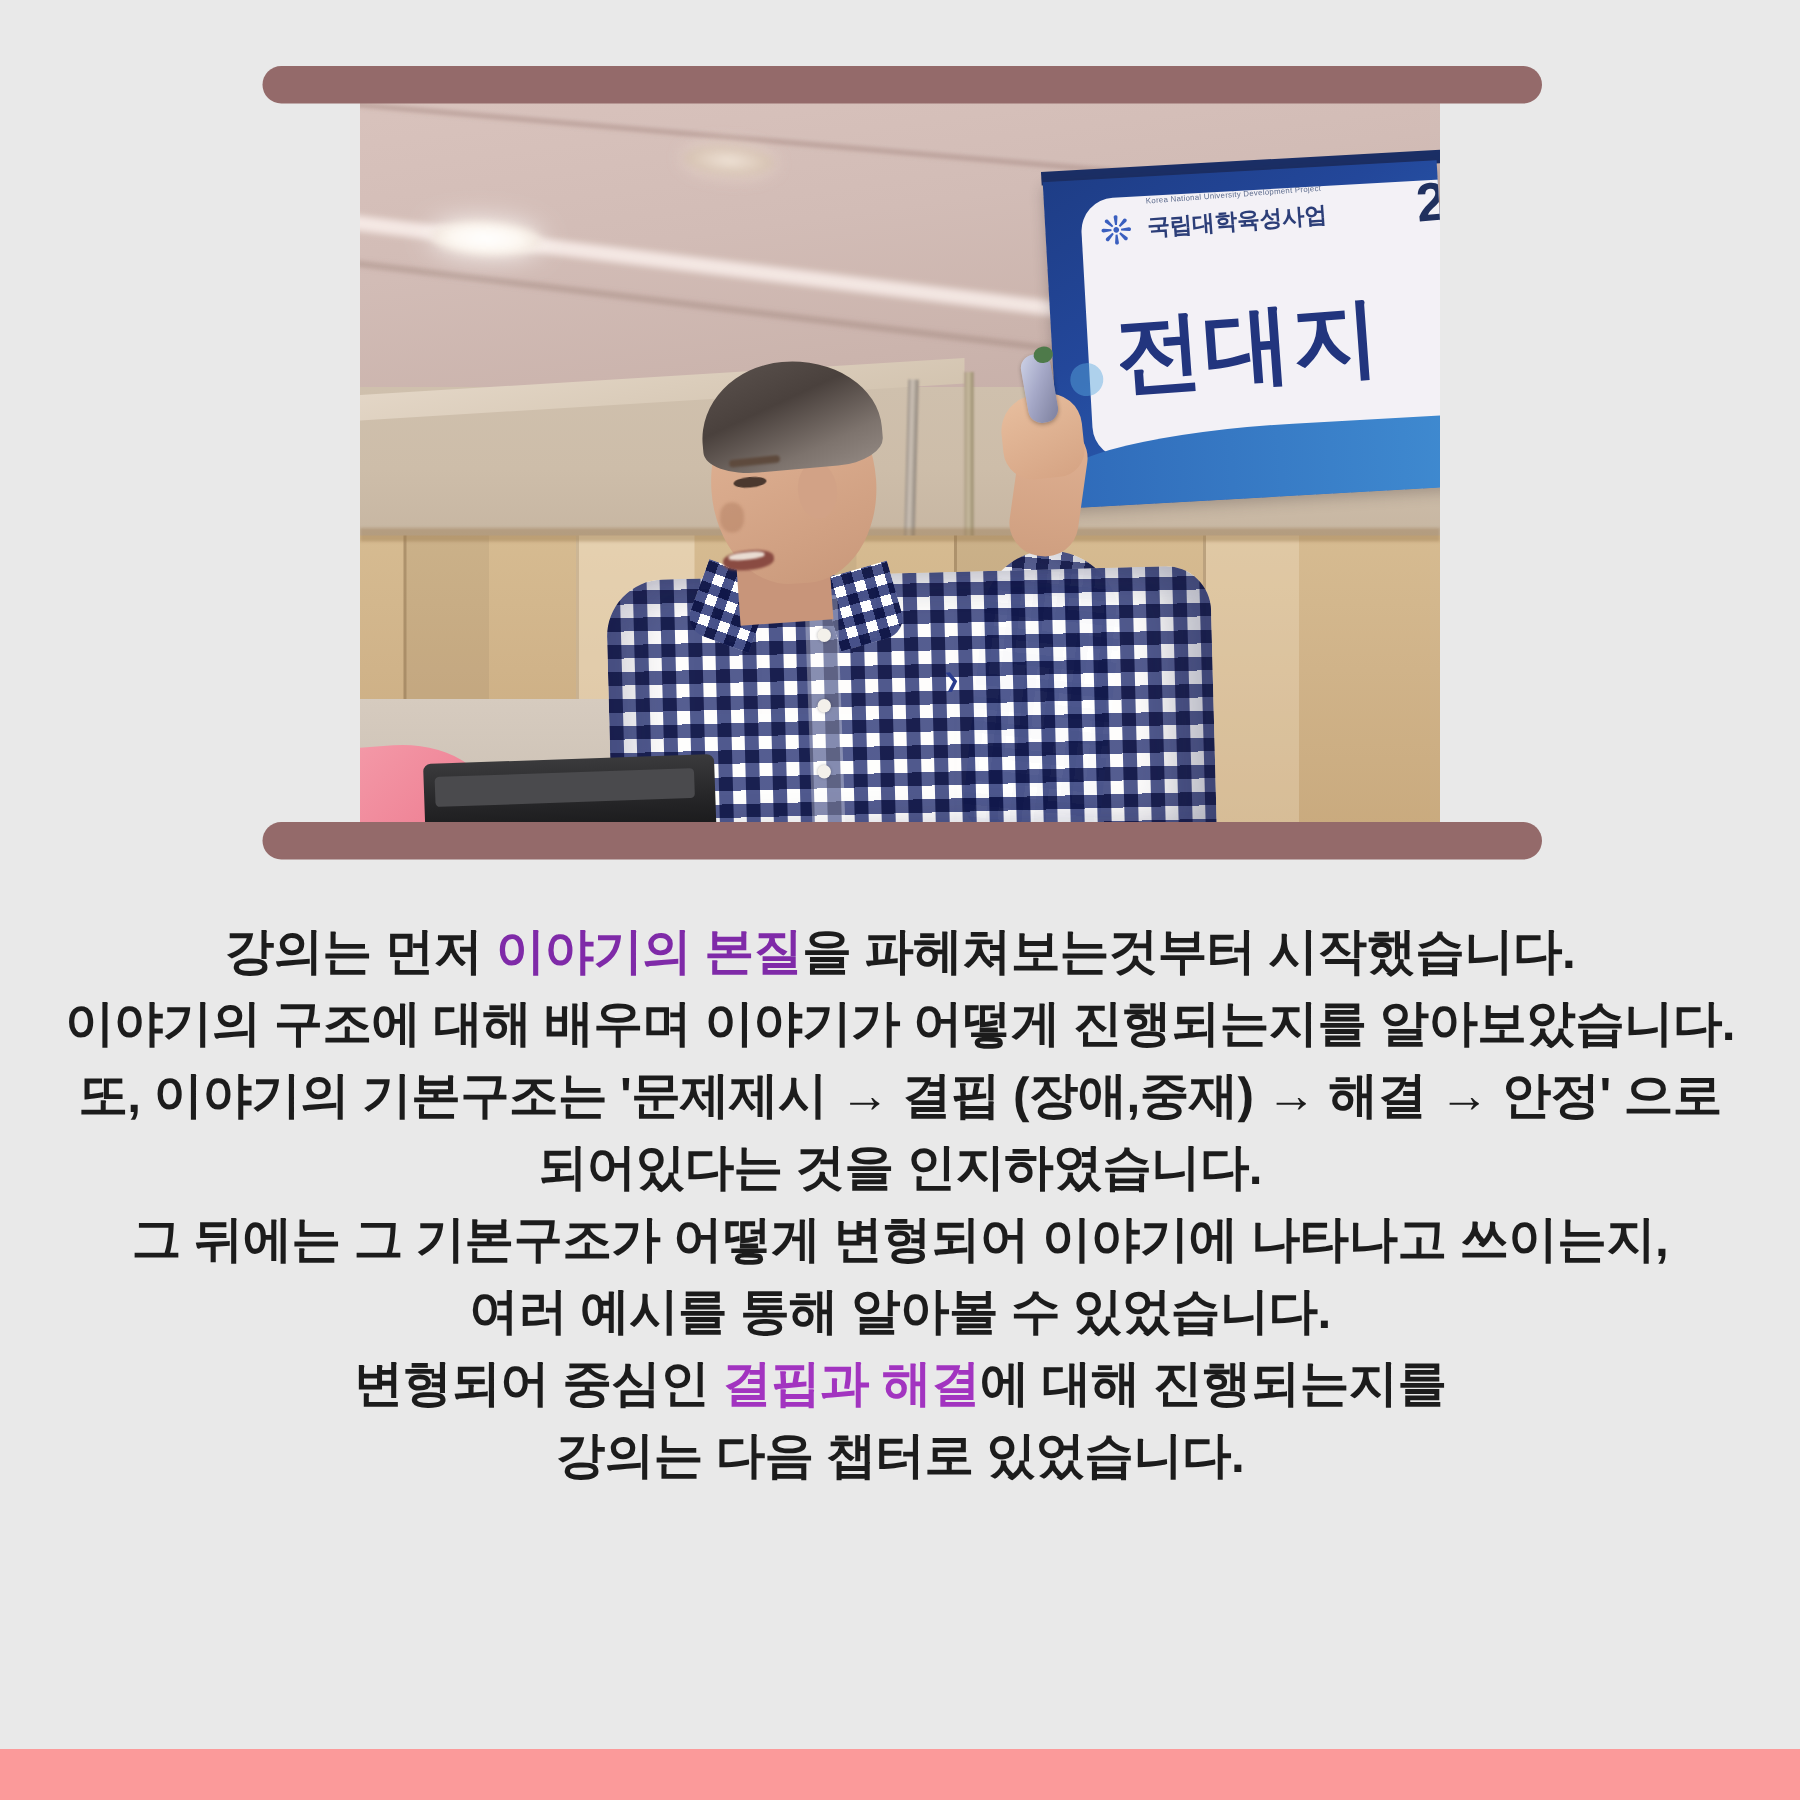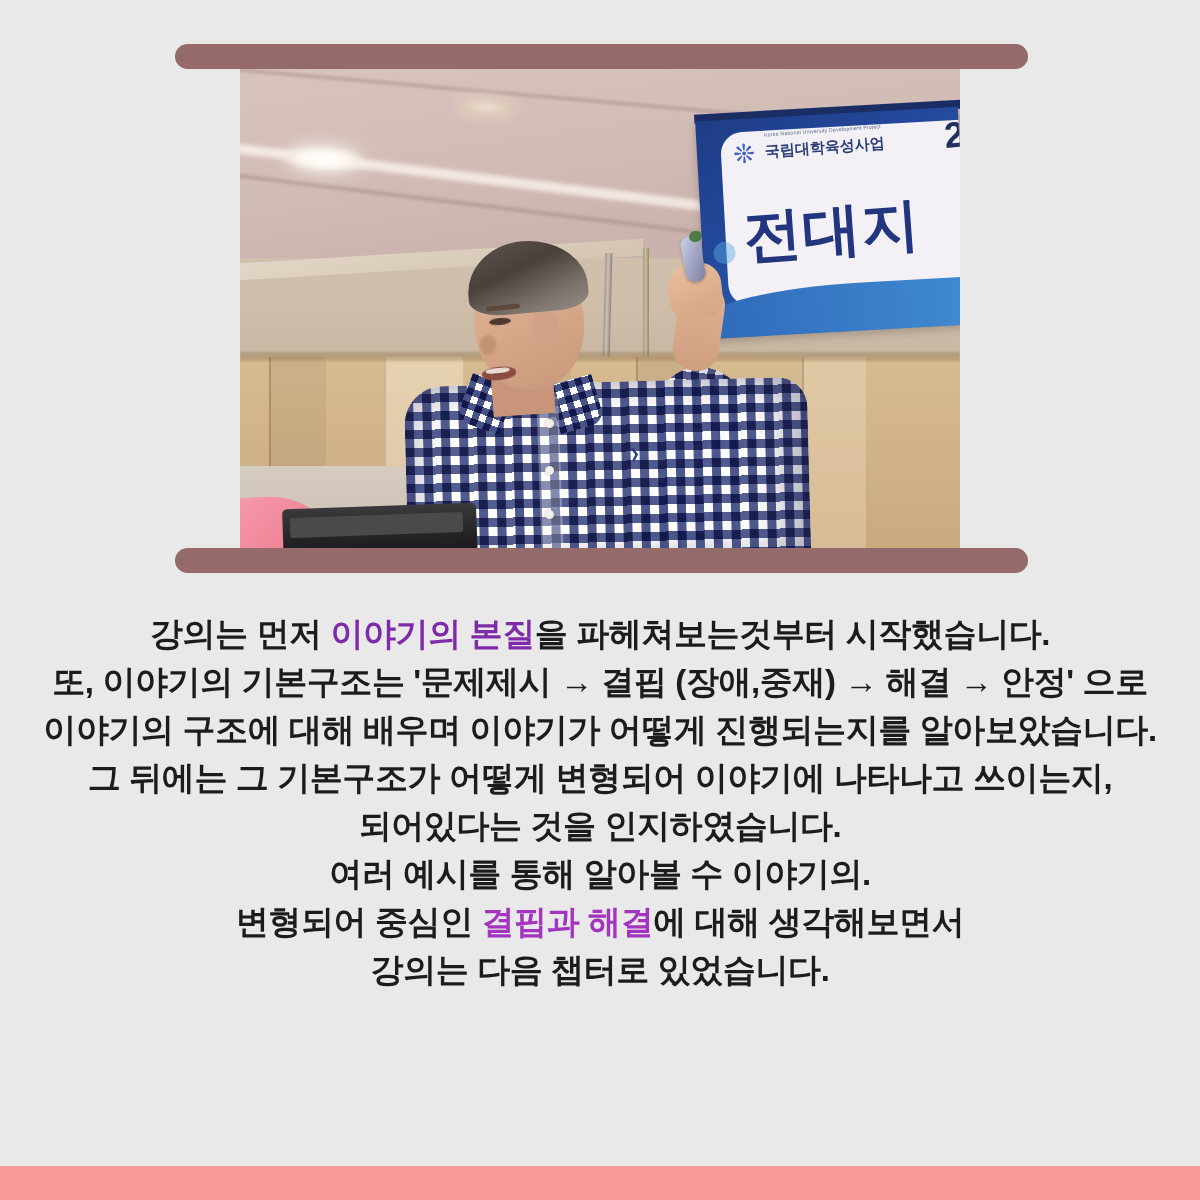--- a/index.html
+++ b/index.html
@@ -579,22 +579,22 @@
     <div class="ph-laptop"></div>
     <div class="ph-laptop-screen"></div>
 
   </div>
 
   <div class="deco-bar deco-bar-bottom" style="background: rgb(148, 106, 106);"></div>
 </div>
 
 <div class="caption" id="caption-root" style="color: rgb(28, 28, 28);">
     <span class="line"><span>강의는 먼저 </span><span class="hl-purple" style="color: rgb(127, 42, 168);">이야기의 본질</span><span>을 파헤쳐보는것부터 시작했습니다.</span></span>
+    <span class="line"><span>이야기의 구조에 대해 배우며 이야기가 어떻게 진행되는지를 알아보았습니다.</span></span>
     <span class="line"><span>또, 이야기의 기본구조는 '문제제시 → 결핍 (장애,중재) → 해결 → 안정' 으로</span></span>
-    <span class="line"><span>이야기의 구조에 대해 배우며 이야기가 어떻게 진행되는지를 알아보았습니다.</span></span>
+    <span class="line"><span>되어있다는 것을 인지하였습니다.</span></span>
     <span class="line"><span>그 뒤에는 그 기본구조가 어떻게 변형되어 이야기에 나타나고 쓰이는지,</span></span>
-    <span class="line"><span>되어있다는 것을 인지하였습니다.</span></span>
-    <span class="line"><span>여러 예시를 통해 알아볼 수 이야기의.</span></span>
-    <span class="line"><span>변형되어 중심인 </span><span class="hl-magenta" style="color: rgb(162, 52, 192);">결핍과 해결</span><span>에 대해 생각해보면서</span></span>
+    <span class="line"><span>여러 예시를 통해 알아볼 수 있었습니다.</span></span>
+    <span class="line"><span>변형되어 중심인 </span><span class="hl-magenta" style="color: rgb(162, 52, 192);">결핍과 해결</span><span>에 대해 진행되는지를</span></span>
     <span class="line"><span>강의는 다음 챕터로 있었습니다.</span></span>
   </div>
 
 <div class="bottom-bar" style="background: rgb(251, 154, 154);"></div>
 
 </body></html>

